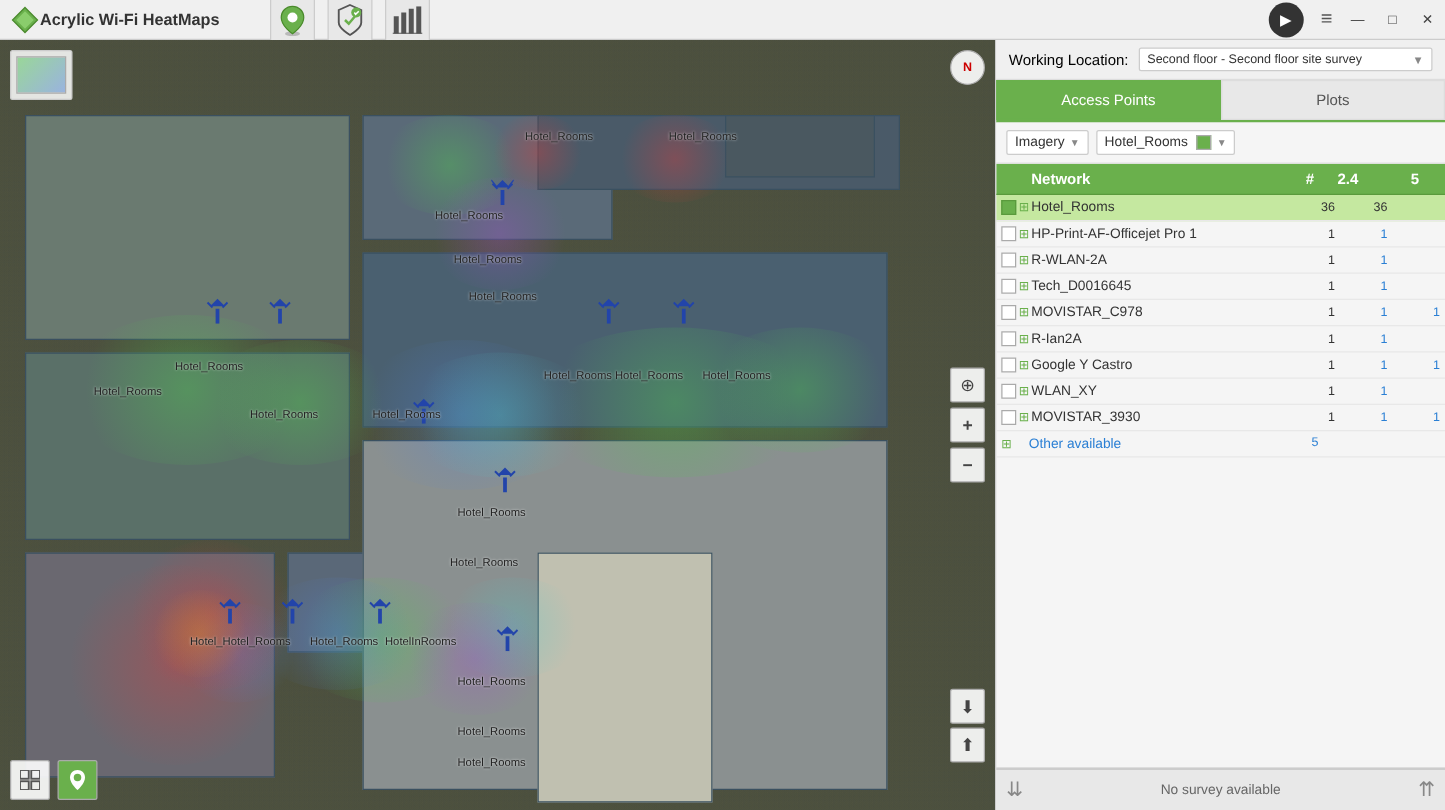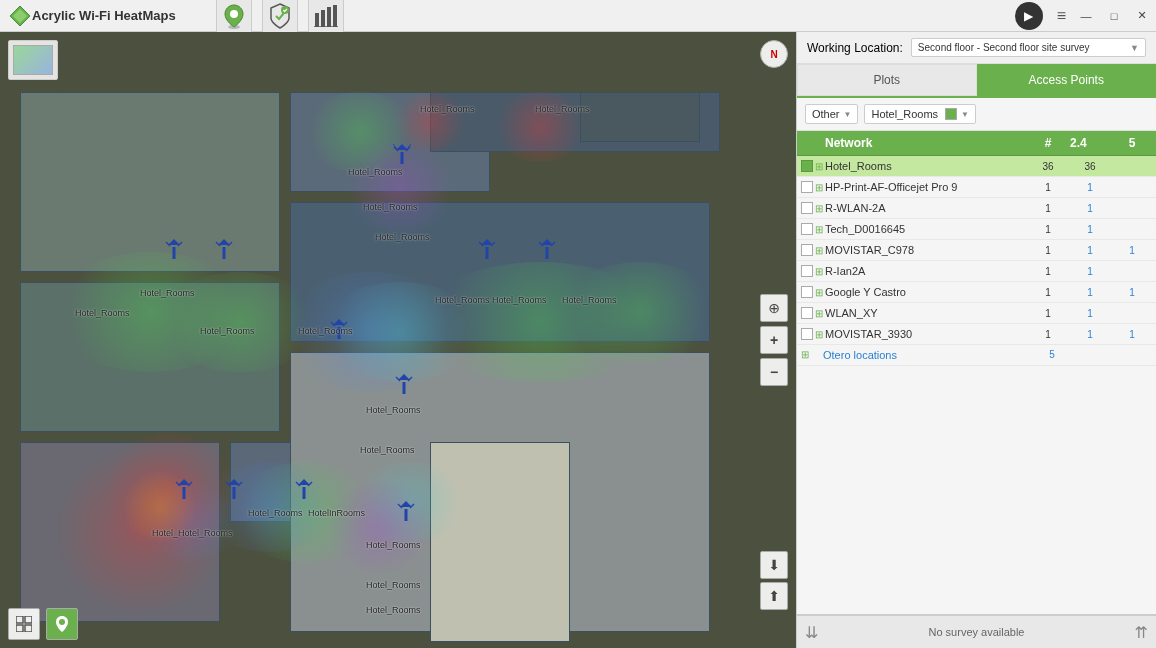--- a/index.html
+++ b/index.html
@@ -75,21 +75,21 @@
     }
     .net-row {
       display: grid; grid-template-columns: 22px 1fr 40px 40px 40px;
       padding: 4px 4px; align-items: center; gap: 2px;
       border-bottom: 1px solid #e8e8e8; font-size: 11px; color: #333;
       cursor: pointer;
     }
     .net-row.selected { background: #c5e8a0; }
     .net-row .expand-btn { color: #6ab04c; font-size: 10px; cursor: pointer; }
     .net-row .net-name { overflow: hidden; text-overflow: ellipsis; white-space: nowrap; }
-    .net-row .net-num { text-align: center; font-size: 10px; }
+    .net-row .net-num { text-align: right; font-size: 10px; }
     .net-row .colored { color: #2a7fd4; }
 
     .col-check { display: flex; align-items: center; gap: 2px; }
     .chk { width: 12px; height: 12px; border: 1px solid #aaa; background: white; display: inline-block; cursor: pointer; flex-shrink: 0; }
     .chk.green { background: #6ab04c; border-color: #5a9a3c; }
 
     
     .other-locations { display: grid; grid-template-columns: 22px 1fr 40px 40px 40px; padding: 4px 4px; font-size: 11px; color: #2a7fd4; cursor: pointer; border-bottom: 1px solid #e8e8e8; }
     .other-locations .expand-btn { color: #6ab04c; font-size: 10px; }
 
@@ -334,21 +334,21 @@
     <div class="map-label" style="left:200px;top:294px;">Hotel_Rooms</div>
     <div class="map-label" style="left:298px;top:294px;">Hotel_Rooms</div>
     <div class="map-label" style="left:435px;top:263px;">Hotel_Rooms</div>
     <div class="map-label" style="left:492px;top:263px;">Hotel_Rooms</div>
     <div class="map-label" style="left:562px;top:263px;">Hotel_Rooms</div>
     <div class="map-label" style="left:366px;top:373px;">Hotel_Rooms</div>
     <div class="map-label" style="left:360px;top:413px;">Hotel_Rooms</div>
     <div class="map-label" style="left:366px;top:508px;">Hotel_Rooms</div>
     <div class="map-label" style="left:366px;top:548px;">Hotel_Rooms</div>
     <div class="map-label" style="left:366px;top:573px;">Hotel_Rooms</div>
-    <div class="map-label" style="left:152px;top:496px;text-align:center;">Hotel_Hotel_Rooms</div>
+    <div class="map-label" style="left:152px;top:476px;text-align:center;">Hotel_Hotel_Rooms</div>
     <div class="map-label" style="left:248px;top:476px;">Hotel_Rooms</div>
     <div class="map-label" style="left:308px;top:476px;">HotelInRooms</div>
 
     <div id="map-legend" style="top:8px;left:8px;">
       <div style="width:40px;height:30px;background:linear-gradient(135deg,rgba(80,200,80,0.5),rgba(80,130,220,0.5));border:1px solid #aaa;"></div>
     </div>
 
     <div id="compass" style="right:8px;top:8px;">N</div>
 
     <div id="map-controls" style="right:8px;top:50%;transform:translateY(-50%);">
@@ -385,27 +385,27 @@
 
     <div id="working-location-bar">
       <span>Working Location:</span>
       <div id="working-location-select">
         <span style="font-size:10px;color:#333;">Second floor - Second floor site survey</span>
         <span style="font-size:9px;color:#888;">▼</span>
       </div>
     </div>
 
     <div id="tabs">
+      <div class="tab active">Access Points</div>
       <div class="tab">Plots</div>
-      <div class="tab active">Access Points</div>
     </div>
 
     <div id="filter-row">
       <div class="filter-select">
-        <span>Other</span>
+        <span>Imagery</span>
         <span class="arrow">▼</span>
       </div>
       <div class="filter-select">
         <span>Hotel_Rooms</span>
         <span style="width:12px;height:12px;border:1px solid #aaa;background:#6ab04c;display:inline-block;margin-left:3px;"></span>
         <span class="arrow">▼</span>
       </div>
     </div>
 
     <div id="network-table">
@@ -427,21 +427,21 @@
         <div class="net-num">36</div>
         <div class="net-num">36</div>
         <div class="net-num"></div>
       </div>
 
       <div class="net-row">
         <div class="col-check">
           <span class="chk"></span>
           <span class="expand-btn">⊞</span>
         </div>
-        <div class="net-name">HP-Print-AF-Officejet Pro 9</div>
+        <div class="net-name">HP-Print-AF-Officejet Pro 1</div>
         <div class="net-num">1</div>
         <div class="net-num colored">1</div>
         <div class="net-num"></div>
       </div>
 
       <div class="net-row">
         <div class="col-check">
           <span class="chk"></span>
           <span class="expand-btn">⊞</span>
         </div>
@@ -512,21 +512,21 @@
           <span class="expand-btn">⊞</span>
         </div>
         <div class="net-name">MOVISTAR_3930</div>
         <div class="net-num">1</div>
         <div class="net-num colored">1</div>
         <div class="net-num colored">1</div>
       </div>
 
       <div class="other-locations">
         <div class="expand-btn">⊞</div>
-        <div>Otero locations</div>
+        <div>Other available</div>
         <div style="text-align:center;font-size:10px;">5</div>
         <div></div>
           <div></div>
       </div>
 
     </div>
 
     <div id="bottom-status">
       <div class="nav-arrow">⇊</div>
       <span id="status-text">No survey available</span>

